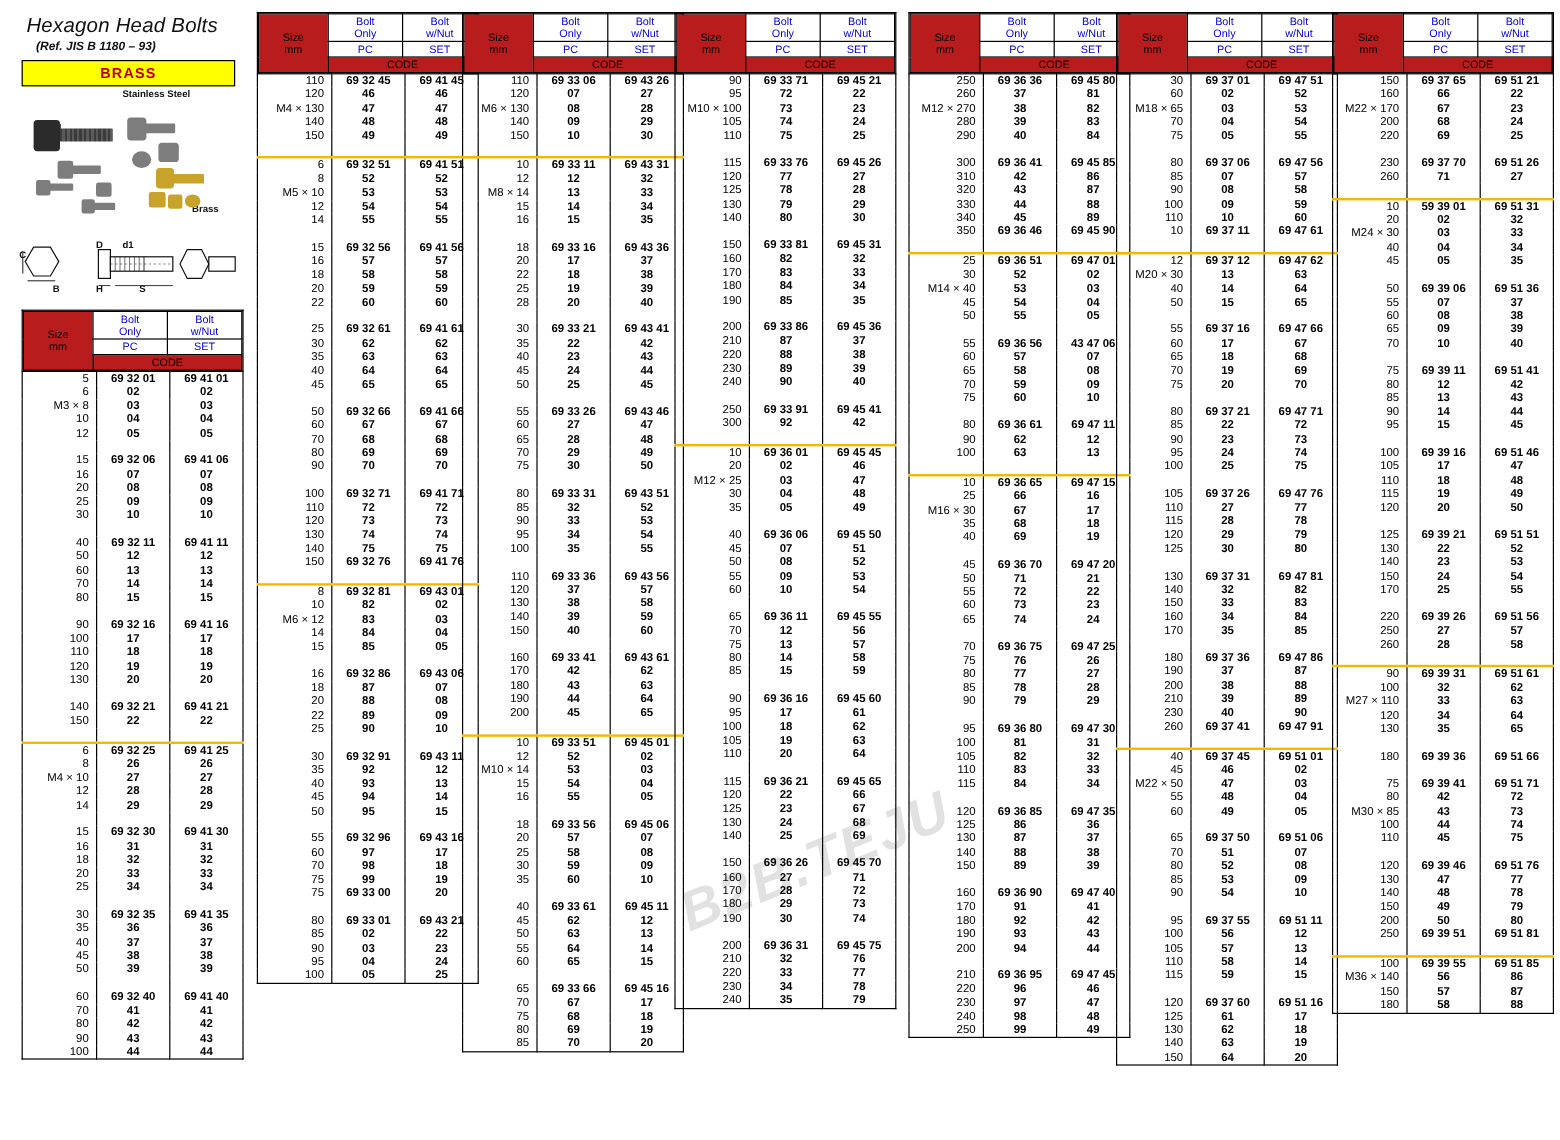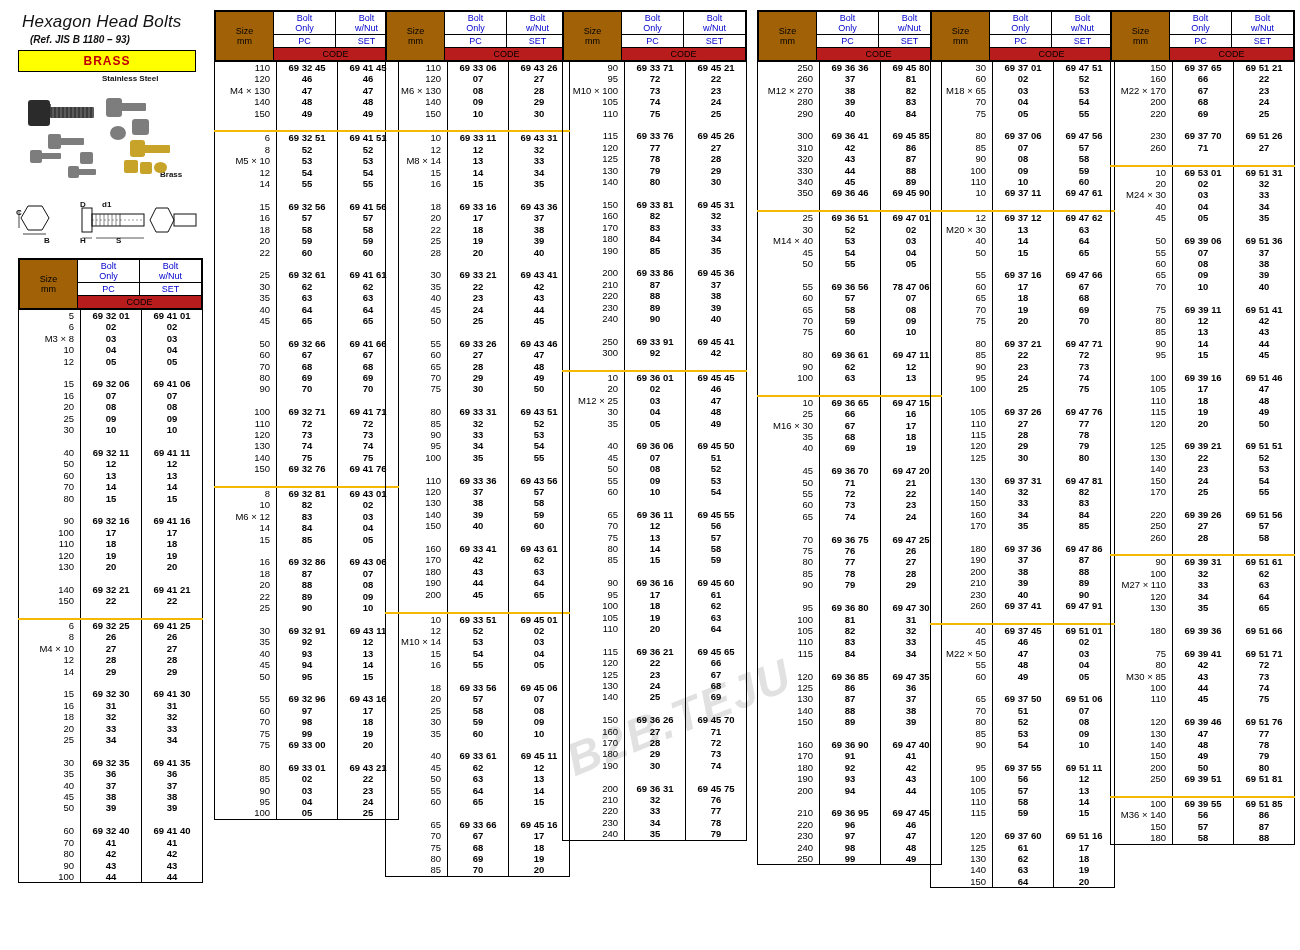--- a/index.html
+++ b/index.html
@@ -49,21 +49,21 @@
   table.grid tr.sep td{border-top:2.5px solid #f5b800;}
   table.grid td.blank{border-left:1px solid #000;border-right:1px solid #000;}
 
   
   .thead{border:1px solid #000;border-bottom:none;}
   .thead table{border-collapse:collapse;width:100%;}
   .thead td{
     border:1px solid #000;text-align:center;font-size:9px;line-height:10px;
     padding:1px 0;
   }
-  .thead td.sz{background:#a16207;width:54px;}
+  .thead td.sz{background:#b91c1c;width:54px;}
   .thead td.bo,.thead td.bn{width:58px;}
   .thead td.codecell{background:#b91c1c;margin-top:44px;}
 
   .mm{font-size:9px;}
   .hdrblue{color:#0000cd;font-size:9px;line-height:10px;}
 
   
   .watermark{
     position:absolute;left:560px;top:690px;
     font-size:46px;font-weight:bold;font-style:italic;
@@ -1647,21 +1647,21 @@
               <td class="code">05</td>
             </tr>
             <tr>
               <td class="blank">&nbsp;</td>
               <td class="blank">&nbsp;</td>
               <td class="blank">&nbsp;</td>
             </tr>
             <tr class="">
               <td class="size">55</td>
               <td class="code">69 36 56</td>
-              <td class="code">78 47 06</td>
+              <td class="code">43 47 06</td>
             </tr>
             <tr class="">
               <td class="size">60</td>
               <td class="code">57</td>
               <td class="code">07</td>
             </tr>
             <tr class="">
               <td class="size">65</td>
               <td class="code">58</td>
               <td class="code">08</td>
@@ -2360,21 +2360,21 @@
               <td class="code">71</td>
               <td class="code">27</td>
             </tr>
             <tr>
               <td class="blank">&nbsp;</td>
               <td class="blank">&nbsp;</td>
               <td class="blank">&nbsp;</td>
             </tr>
             <tr class="sep">
               <td class="size">10</td>
-              <td class="code">69 53 01</td>
+              <td class="code">59 39 01</td>
               <td class="code">69 51 31</td>
             </tr>
             <tr class="">
               <td class="size">20</td>
               <td class="code">02</td>
               <td class="code">32</td>
             </tr>
             <tr class="">
               <td class="size"><span>M24 ×</span>&nbsp;<span>30</span></td>
               <td class="code">03</td>

